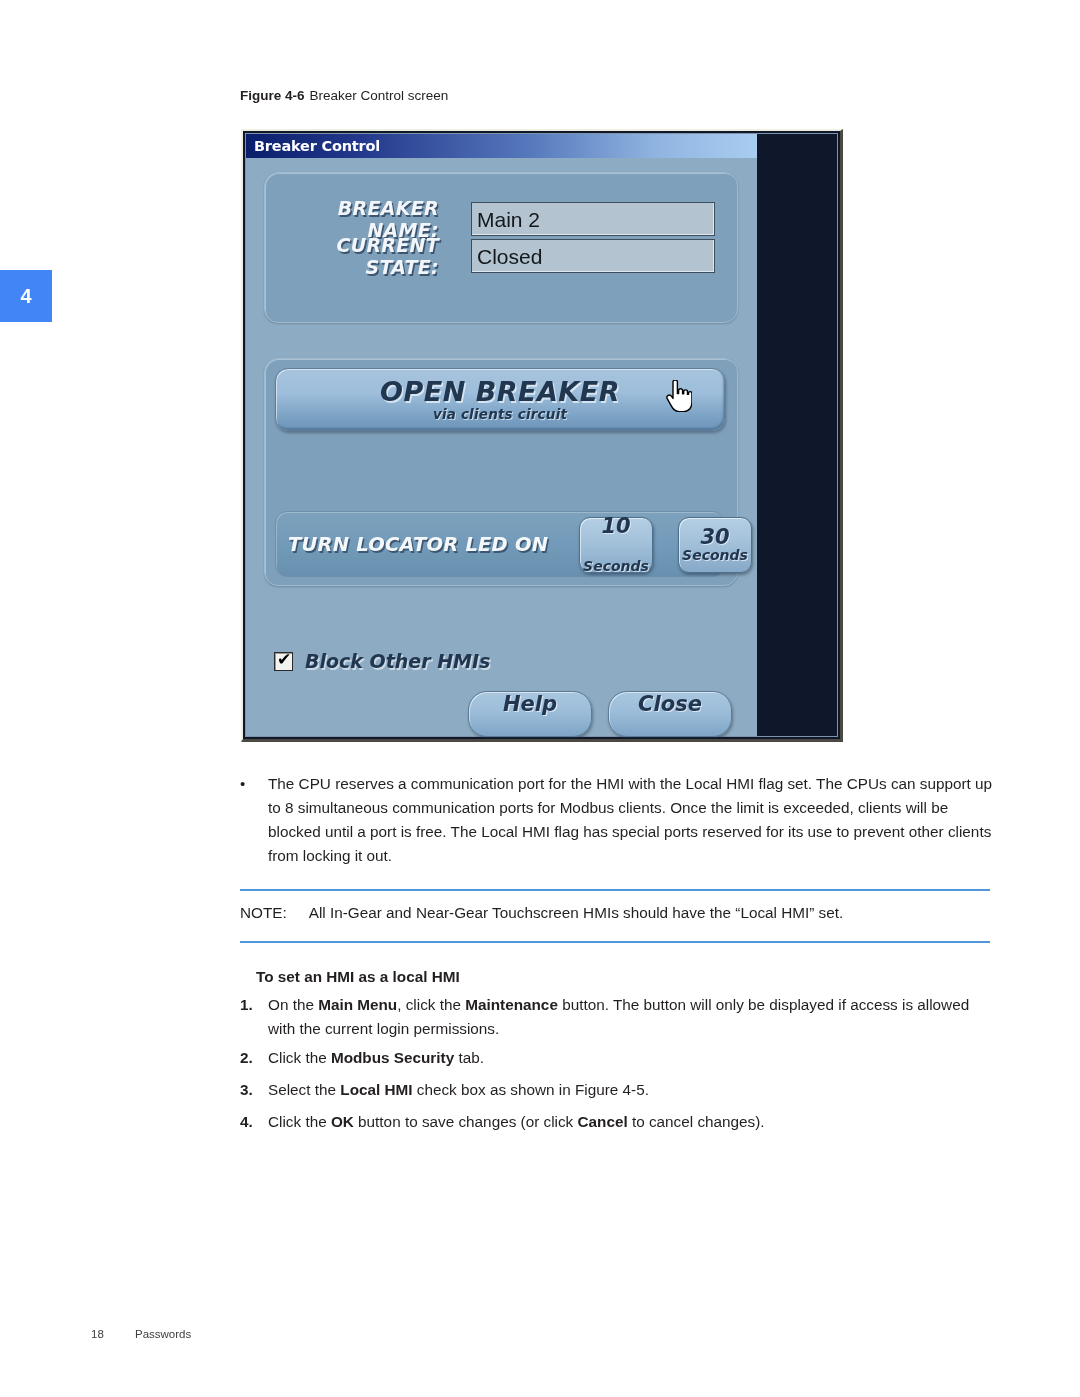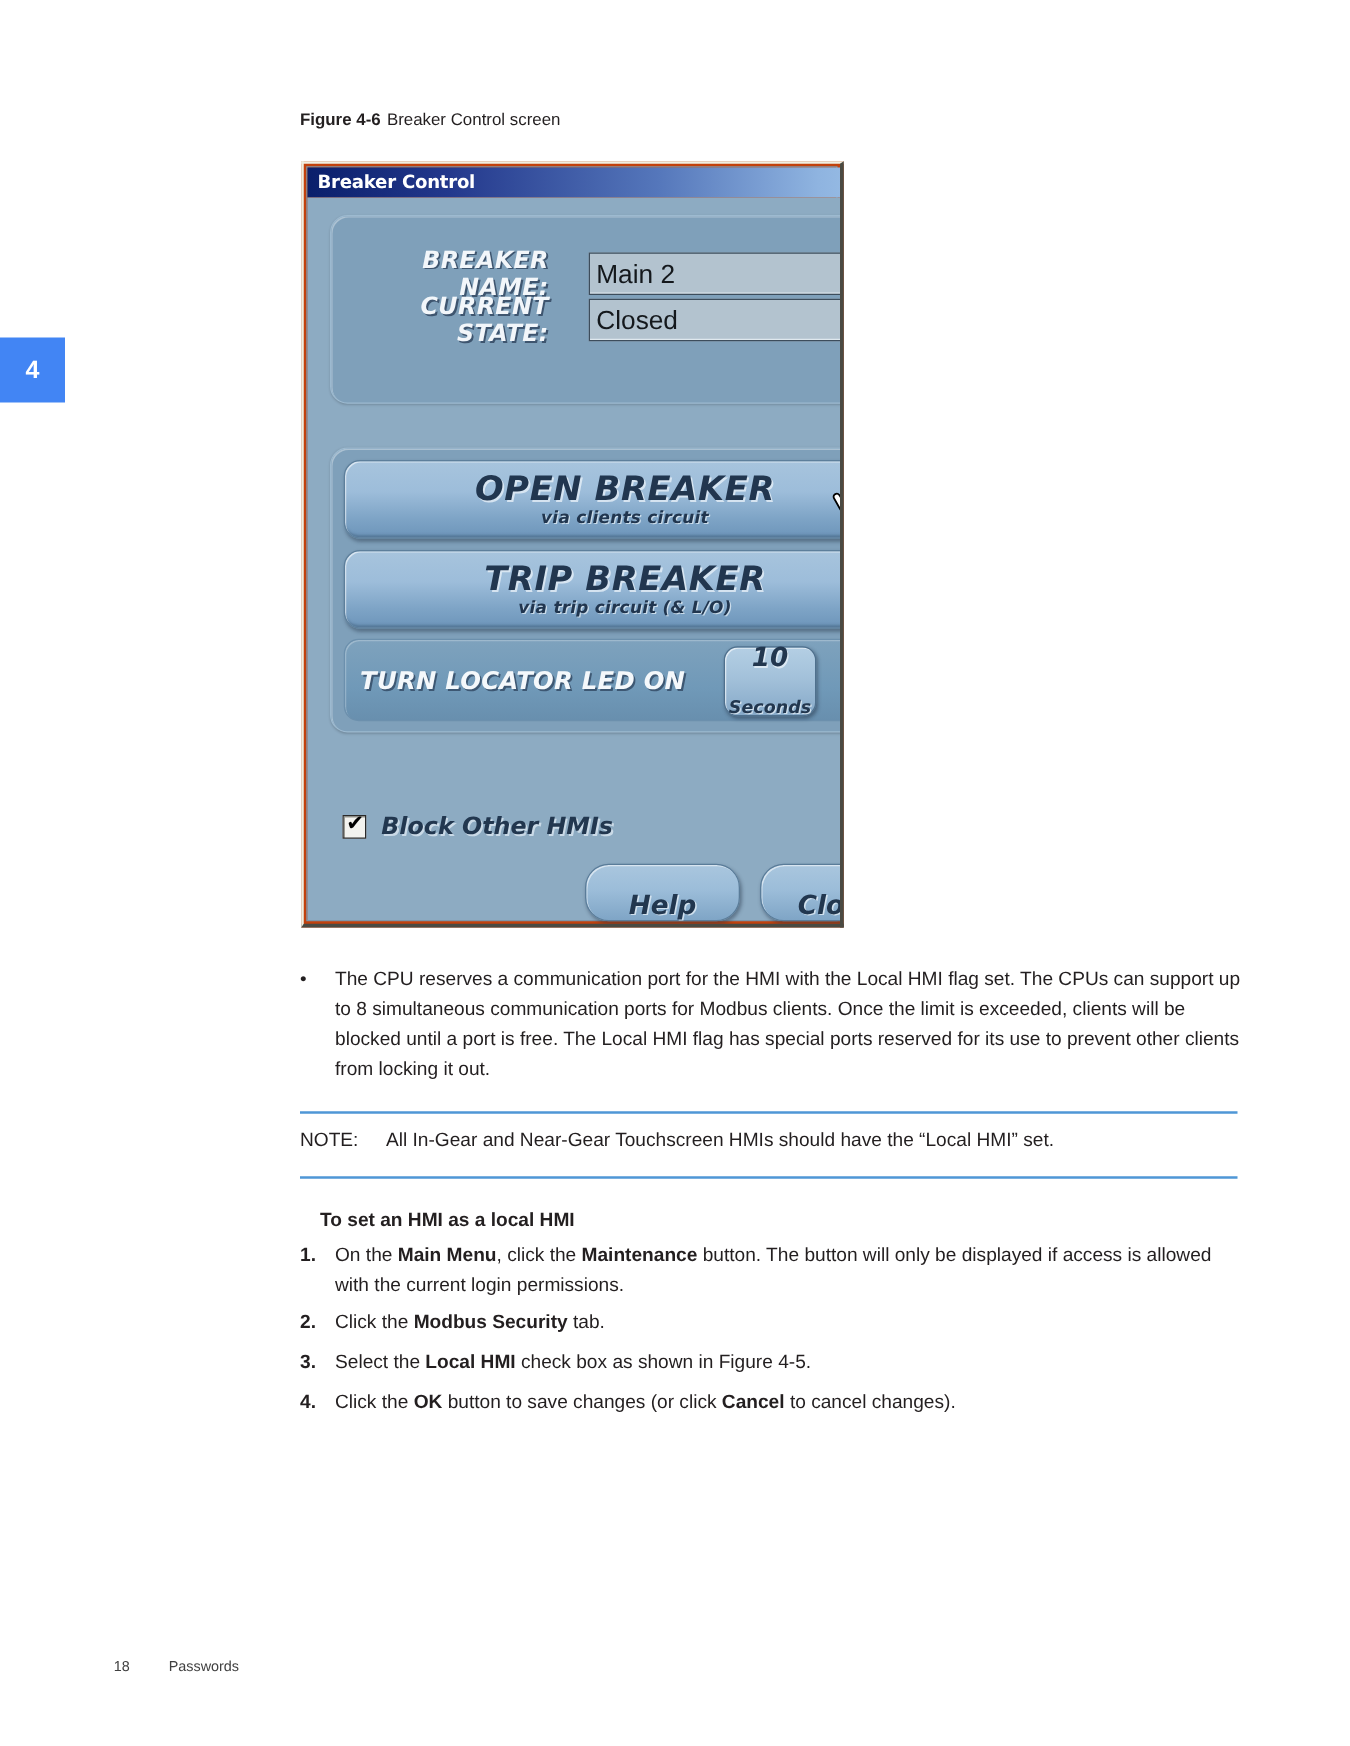--- a/index.html
+++ b/index.html
@@ -48,23 +48,23 @@
   #figure-caption .cap-text {
     font-weight: normal;
     margin-left: 5px;
   }
 
   
   #screenshot-window {
     position: absolute;
     left: 241px;
     top: 129px;
-    width: 434px;
+    width: 602px;
     height: 613px;
-    background: #c2410c;
+    background: #0f172a;
     border-top: 2px solid #efefe2;
     border-left: 2px solid #efefe2;
     border-right: 3px solid #4a4a42;
     border-bottom: 3px solid #4a4a42;
     box-sizing: border-box;
     overflow: hidden;
   }
   #window-inner-frame {
     position: absolute;
     left: 2px; top: 2px; right: 2px; bottom: 2px;
@@ -311,21 +311,21 @@
   .small-button {
     position: absolute;
     width: 124px;
     height: 46px;
     border-radius: 19px;
     background: linear-gradient(to bottom, #a9c6de 0%, #9cbdd9 45%, #7fa5c6 100%);
     border: 1px solid #5a7c99;
     box-shadow: inset 1px 1px 0 rgba(255,255,255,0.55),
                 1px 2px 3px rgba(30,45,65,0.42);
     display: flex;
-    align-items: flex-end;
+    align-items: flex-start;
     justify-content: center;
     box-sizing: border-box;
   }
   .small-button span {
     font-family: "DejaVu Sans", sans-serif;
     font-style: italic;
     font-weight: bold;
     font-size: 21px;
     color: #22374f;
     text-shadow: 1.2px 1.2px 0 rgba(240,247,252,0.7);
@@ -463,24 +463,20 @@
       </div>
     </div>
 
     <div class="group-box" id="action-group">
 
       <div class="big-button" id="open-breaker-button">
         <div class="bb-title">OPEN BREAKER</div>
         <div class="bb-sub">via clients circuit</div>
       </div>
 
-      <div class="big-button" id="trip-breaker-button">
-        <div class="bb-title">TRIP BREAKER</div>
-        <div class="bb-sub">via trip circuit (&amp; L/O)</div>
-      </div>
 
       <div id="locator-row">
         <div id="locator-label">TURN LOCATOR LED ON</div>
         <div class="sec-button" id="sec-10-button">
           <div class="sec-num">10</div>
           <div class="sec-unit">Seconds</div>
         </div>
         <div class="sec-button" id="sec-30-button">
           <div class="sec-num">30</div>
           <div class="sec-unit">Seconds</div>

